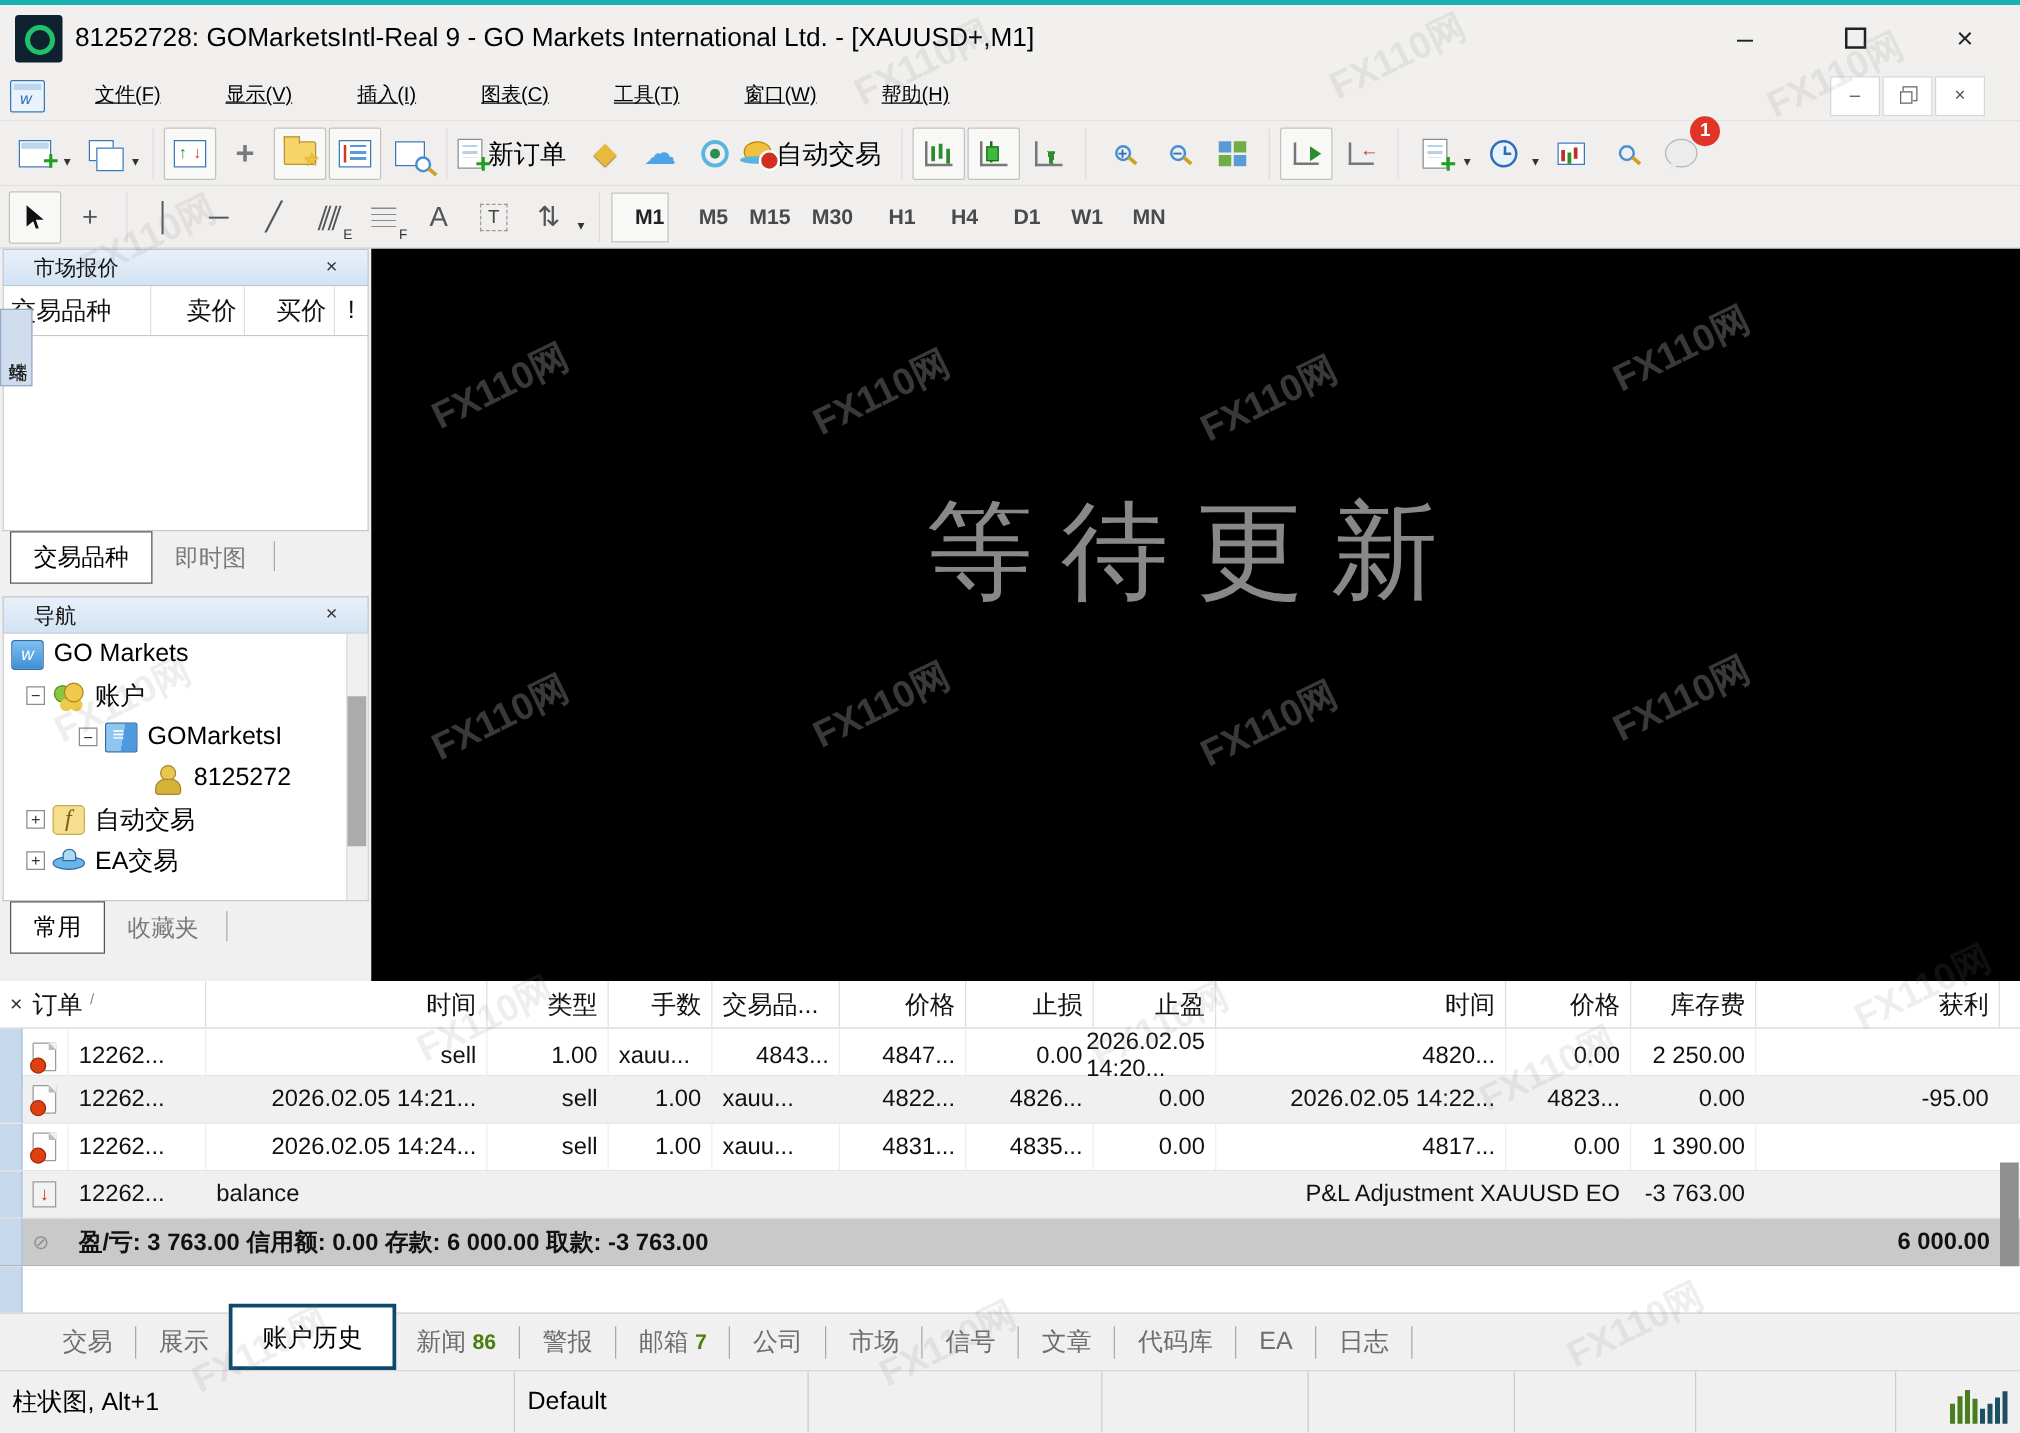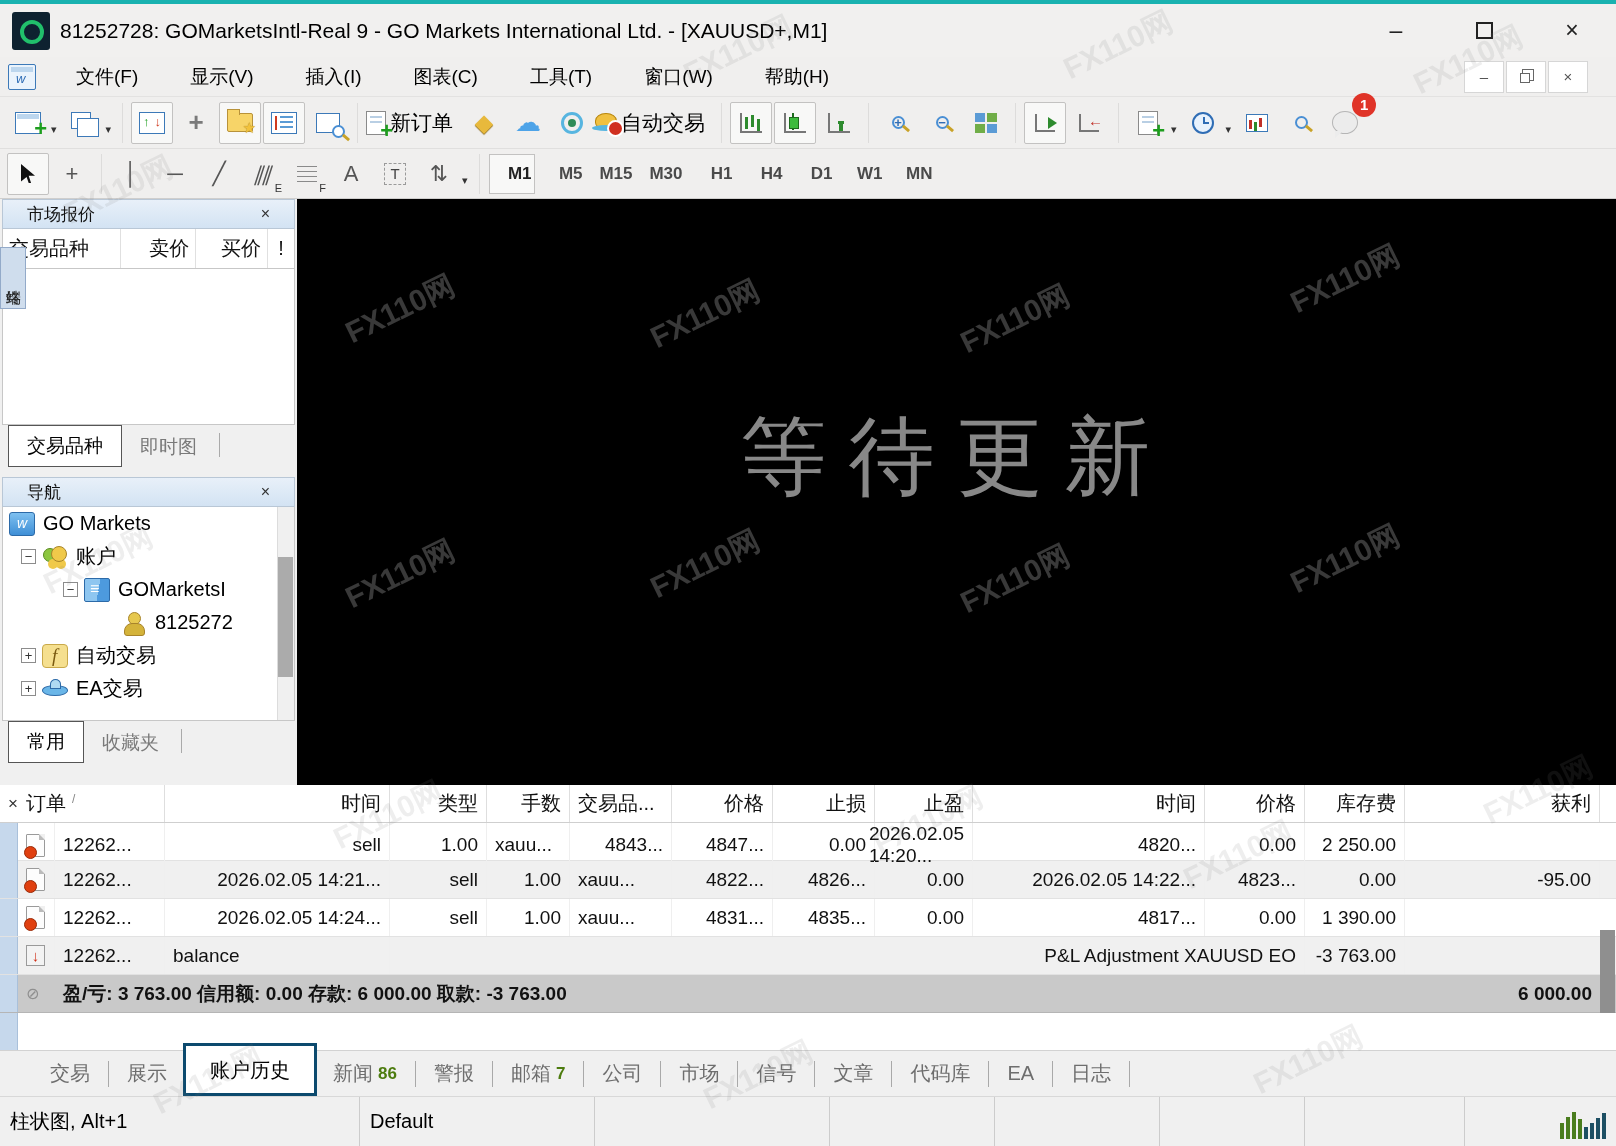--- a/index.html
+++ b/index.html
@@ -26,21 +26,21 @@
           font-size:23px; color:#222; font-weight:300; }
   .wbtn .sq { width:17px; height:17px; border:2px solid #222; display:inline-block; }
 
   
   .menubar { position:absolute; top:57px; left:0; right:0; height:40px; background:#f0efee;
              display:flex; align-items:center; border-bottom:1px solid #e3e2e1; }
   .ic-menuwin { width:28px; height:26px; margin:0 14px 0 8px; border:1px solid #3c79b8; background:#eaf3fc;
                 position:relative; border-radius:2px; }
   .ic-menuwin::before { content:""; position:absolute; left:2px; top:2px; right:2px; height:5px; background:#bcd6ee; }
   .ic-menuwin::after { content:"w"; position:absolute; left:7px; top:6px; font-size:13px; color:#2f6db5; font-style:italic; }
-  .menu-item { font-size:19px; padding:0 26px; color:#000; }
+  .menu-item { font-size:16px; padding:0 26px; color:#000;text-decoration:underline; }
   .child-controls { margin-left:auto; display:flex; gap:2px; margin-right:28px; }
   .cbtn { width:40px; height:32px; background:#fff; border:1px solid #d6d6d6; display:flex;
           align-items:center; justify-content:center; color:#555; font-size:15px; }
   .cbtn .rsq { width:10px; height:10px; border:1px solid #666; box-shadow:3px -3px 0 -0px #fff, 3px -3px 0 1px #666; margin:2px 0 0 -2px; }
 
   
   .toolbar1 { position:absolute; top:97px; left:0; right:0; height:52px; background:#f0efee;
               border-bottom:1px solid #e0dfde; display:flex; align-items:center; padding-left:6px; }
   .toolbar2 { position:absolute; top:149px; left:0; right:0; height:50px; background:#f0efee;
               border-bottom:1px solid #cfcecd; display:flex; align-items:center; padding-left:6px; }
@@ -122,21 +122,21 @@
   .ic-chan { font-size:20px; color:#555; transform:skewX(-18deg); letter-spacing:-2px; }
   .ic-labelT { width:22px; height:22px; border:1px dashed #9a9a9a; display:flex; align-items:center; justify-content:center;
                font-size:15px; color:#444; }
   .tf { min-width:46px; text-align:right; font-size:17px; font-weight:bold; color:#4a4a4a; padding:9px 2px; margin:0 2px; }
   .tf.on { border:1px solid #c3c2c1; background:#f8f8f7; color:#222; }
 
   
   .main { position:absolute; top:199px; left:0; right:0; height:586px; }
   .left-col { position:absolute; left:0; top:0; width:297px; height:100%; background:#f0f0f0; }
   .chart { position:absolute; left:297px; right:0; top:0; bottom:0; background:#000; overflow:hidden; }
-  .chart-wm { position:absolute; left:50%; top:200px; transform:translateX(-50%); white-space:nowrap;
+  .chart-wm { position:absolute; left:50%; top:184px; transform:translateX(-50%); white-space:nowrap;
               font-family:"DejaVu Serif","Liberation Serif",serif; font-size:86px; letter-spacing:22px;
               color:rgba(170,170,170,.8); }
 
   .panel { position:absolute; left:2px; right:2px; background:#f0f0f0; }
   .p-head { height:30px; background:linear-gradient(#e8f0f9,#d3e3f3); border:1px solid #b9c7d6;
             display:flex; align-items:center; font-size:17px; padding:0 24px; color:#111; }
   .p-close { margin-left:auto; font-size:16px; color:#333; }
   .mw { top:0; height:270px; }
   .mw-cols { height:40px; background:#fff; border:1px solid #c7c7c7; border-top:none; display:flex; align-items:center; font-size:20px; }
   .mw-col { padding:0 6px; border-right:1px solid #e0e0e0; height:100%; display:flex; align-items:center; }
@@ -208,21 +208,21 @@
             display:flex; align-items:center; padding-left:34px; }
   .ttab { font-size:20px; color:#6e6e6e; padding:8px 16px; display:flex; align-items:center; gap:5px; }
   .ttab.on { background:#fff; border:3px solid #0c4a6e; color:#000; margin-top:-8px; padding:11px 24px 9px; }
   .ttab .tb-badge { color:#4d7c0f; font-weight:bold; font-size:17px; }
   .ttab-sep { width:1px; height:26px; background:#a9a9a9; margin:0 2px; }
 
   
   .statusbar { position:absolute; left:0; right:0; top:1096px; height:50px; background:#f0f0f0; border-top:1px solid #d8d8d8;
                display:flex; align-items:center; font-size:20px; color:#000; }
   .st-cell { height:100%; display:flex; align-items:center; padding:0 10px; border-right:1px solid #cccccc; }
-  .st-1 { width:360px; }
+  .st-1 { width:412px; }
   .st-2 { width:235px; }
   .st-3 { width:235px; } .st-4 { width:165px; } .st-5 { width:165px; } .st-6 { width:145px; } .st-7 { width:160px; }
   .histo { margin-left:auto; margin-right:10px; display:flex; align-items:flex-end; gap:2px; height:34px; }
   .histo i { width:4px; display:block; }
 </style>
 </head>
 <body>
 
 <div class="app">
 

